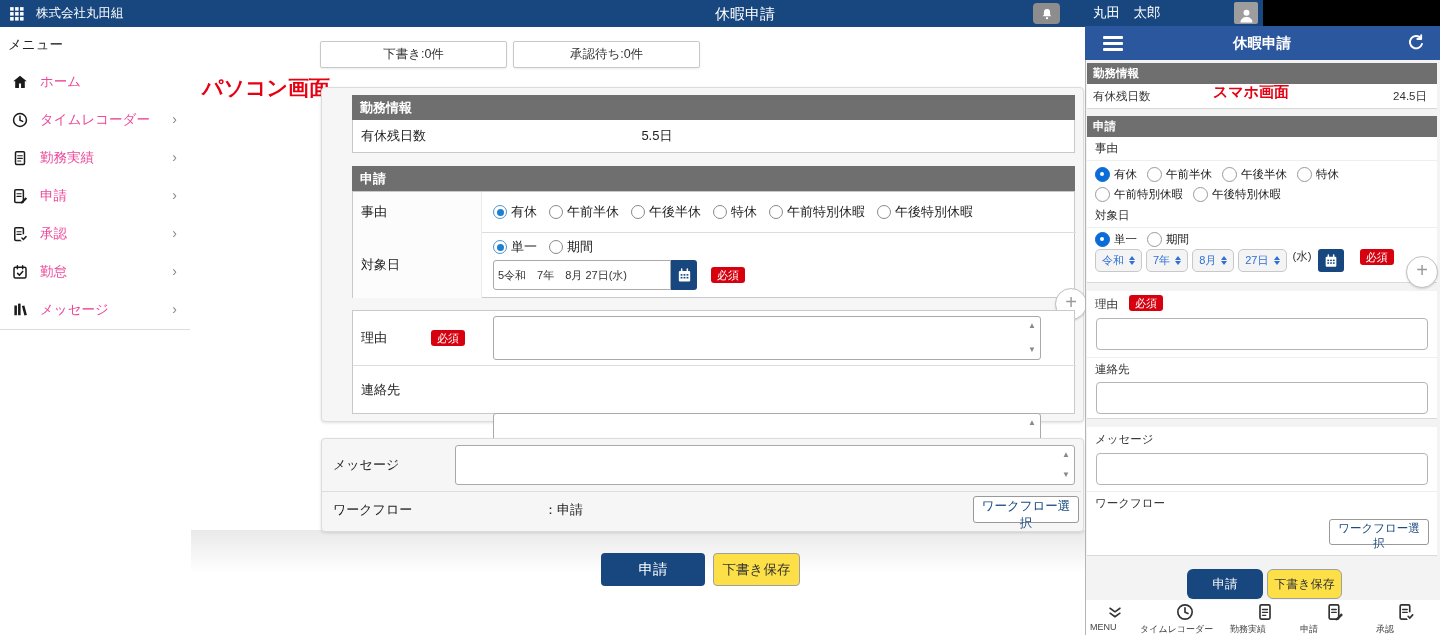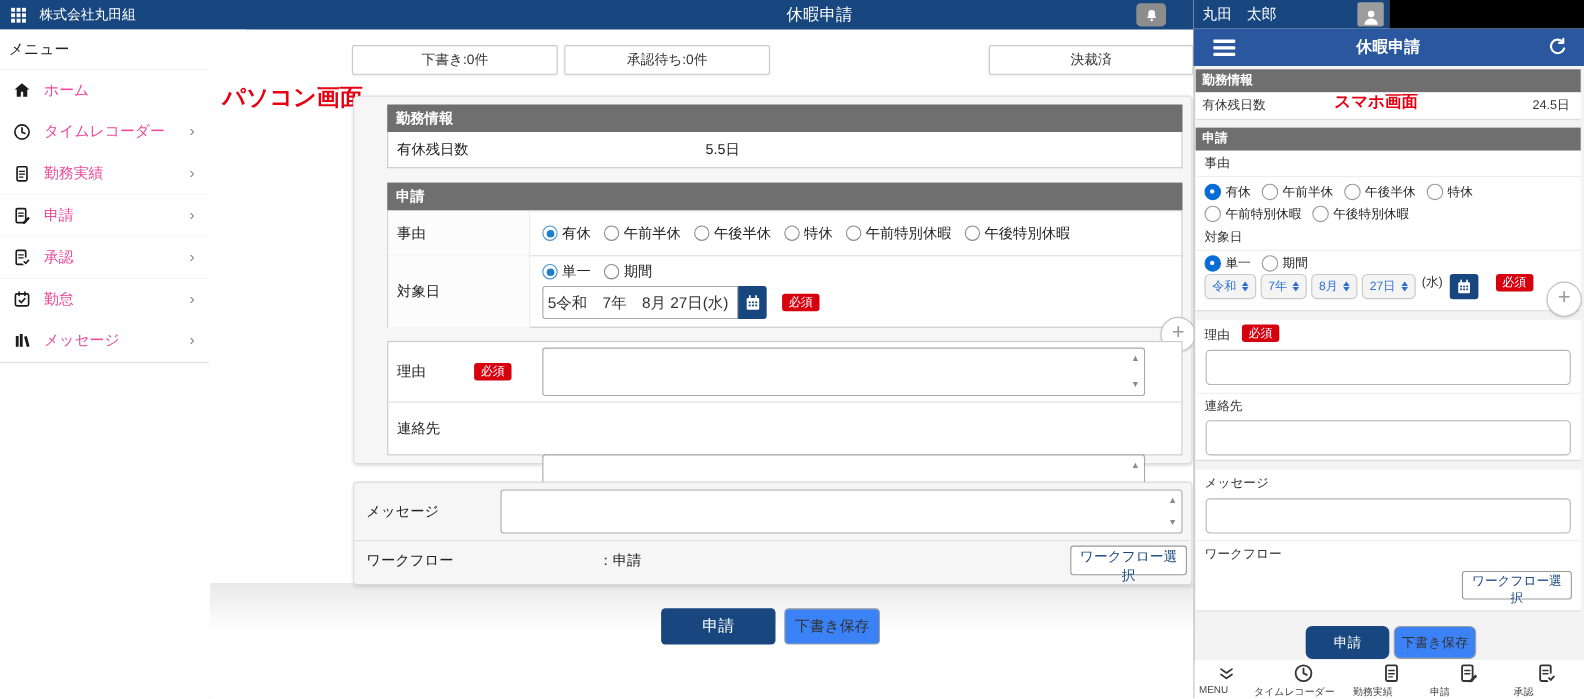--- a/index.html
+++ b/index.html
@@ -36,21 +36,21 @@
   .radio{width:14px;height:14px;border:1px solid #8a8a8a;border-radius:50%;display:inline-block;margin-right:4px;position:relative;background:#fff;box-sizing:border-box;}
   .radio.sel{border-color:#4d94c8;}
   .radio.sel::after{content:"";position:absolute;left:2.5px;top:2.5px;width:7px;height:7px;border-radius:50%;background:#1E7FD0;}
   
   .txtbox{background:#fff;border:1px solid #a9a9a9;border-radius:3px;box-sizing:border-box;position:relative;}
   .spin{position:absolute;right:4px;font-size:8px;color:#888;line-height:1;}
   .cal-btn{background:#17477E;border-radius:3px;display:flex;align-items:center;justify-content:center;}
   .plus-circle{width:30px;height:30px;border-radius:50%;background:#fff;border:1px solid #c2c2c2;box-shadow:0 1px 2px rgba(0,0,0,.15);
                color:#9a9a9a;font-size:20px;text-align:center;line-height:27px;}
   .btn-primary{background:#17477E;color:#fff;border:none;border-radius:4px;font-family:inherit;}
-  .btn-outline{background:#3b82f6;border:1px solid #a0a0a0;border-radius:4px;color:#333;font-family:inherit;}
+  .btn-outline{background:#fde047;border:1px solid #a0a0a0;border-radius:4px;color:#333;font-family:inherit;}
   .btn-wf{background:#fff;border:1px solid #999;border-radius:3px;color:#17477E;font-family:inherit;}
   
   .phone{left:1085px;top:0;width:355px;height:635px;background:#f3f3f3;border-left:1px solid #b5b5b5;box-sizing:border-box;}
   .phone-topstrip{left:1085px;top:0;width:178px;height:26px;background:#17477E;}
   .phone-topblack{left:1263px;top:0;width:177px;height:26px;background:#000;}
   .phone-user{left:1093px;top:0;line-height:26px;color:#fff;font-size:13.5px;}
   .avatar-box{left:1234px;top:2px;width:24px;height:22px;background:#9d9d9d;border-radius:2px;display:flex;align-items:flex-end;justify-content:center;overflow:hidden;}
   .phone-header{left:1085px;top:26px;width:355px;height:34px;background:#2A579E;}
   .phone-title{left:1262px;top:26px;transform:translateX(-50%);line-height:34px;color:#fff;font-size:14.5px;font-weight:bold;}
   .hamburger{left:1103px;top:36px;width:20px;}
@@ -219,21 +219,20 @@
       </svg>
     <span class="abs side-label">メッセージ</span>
     <span class="abs side-chev">›</span>
   </div>
 
   <div class="abs pc-main-bg"></div>
   <div class="abs grad-strip"></div>
 
   <div class="abs status-btn" style="left:320px;width:187px">下書き:0件</div>
   <div class="abs status-btn" style="left:513px;width:187px">承認待ち:0件</div>
-  <div class="abs status-btn" style="left:899px;width:186px">決裁済</div>
 
   <div class="abs annot" style="left:202px;top:74px;font-size:21px">パソコン画面</div>
 
   <div class="abs card" style="left:321px;top:87px;width:761px;height:333px"></div>
   <div class="abs sec-bar" style="left:352px;top:95px;width:723px;height:25px">勤務情報</div>
   <div class="abs row-block" style="left:352px;top:120px;width:723px;height:33px;border-top:none">
     <span class="abs form-label" style="left:8px;top:0;line-height:32px">有休残日数</span>
     <span class="abs form-label" style="left:40%;top:0;line-height:32px">5.5日</span>
   </div>
   <div class="abs sec-bar" style="left:352px;top:166px;width:723px;height:25px">申請</div>
@@ -278,21 +277,21 @@
       <span class="radio-item">
           <span class="radio sel"></span>
           <span>単一</span>
         </span>
       <span class="radio-item">
           <span class="radio"></span>
           <span>期間</span>
         </span>
     </div>
     <div class="abs" style="left:140px;top:68px;display:flex;align-items:center">
-      <span class="txtbox" style="width:178px;height:30px;line-height:28px;font-size:14px;padding-left:4px;border-radius:3px 0 0 3px">5令和　7年　8月 27日(水)</span>
+      <span class="txtbox" style="width:178px;height:30px;line-height:28px;font-size:11px;padding-left:4px;border-radius:3px 0 0 3px">5令和　7年　8月 27日(水)</span>
       <span class="cal-btn" style="width:26px;height:30px;border-radius:0 3px 3px 0">
         <svg width="17" height="17" style="color:#fff">
             <use href="#i-calendar"></use>
           </svg>
       </span>
       <span class="badge-req" style="margin-left:14px">必須</span>
     </div>
   </div>
 
   <div class="abs plus-circle" style="left:1055px;top:288px">+</div>

